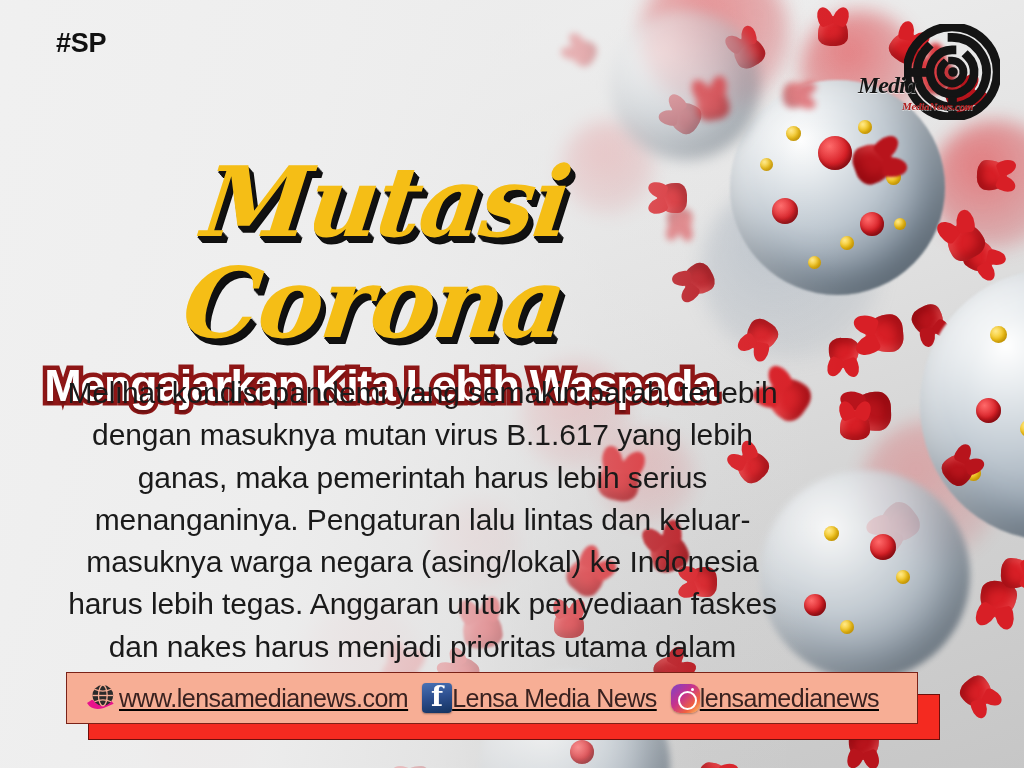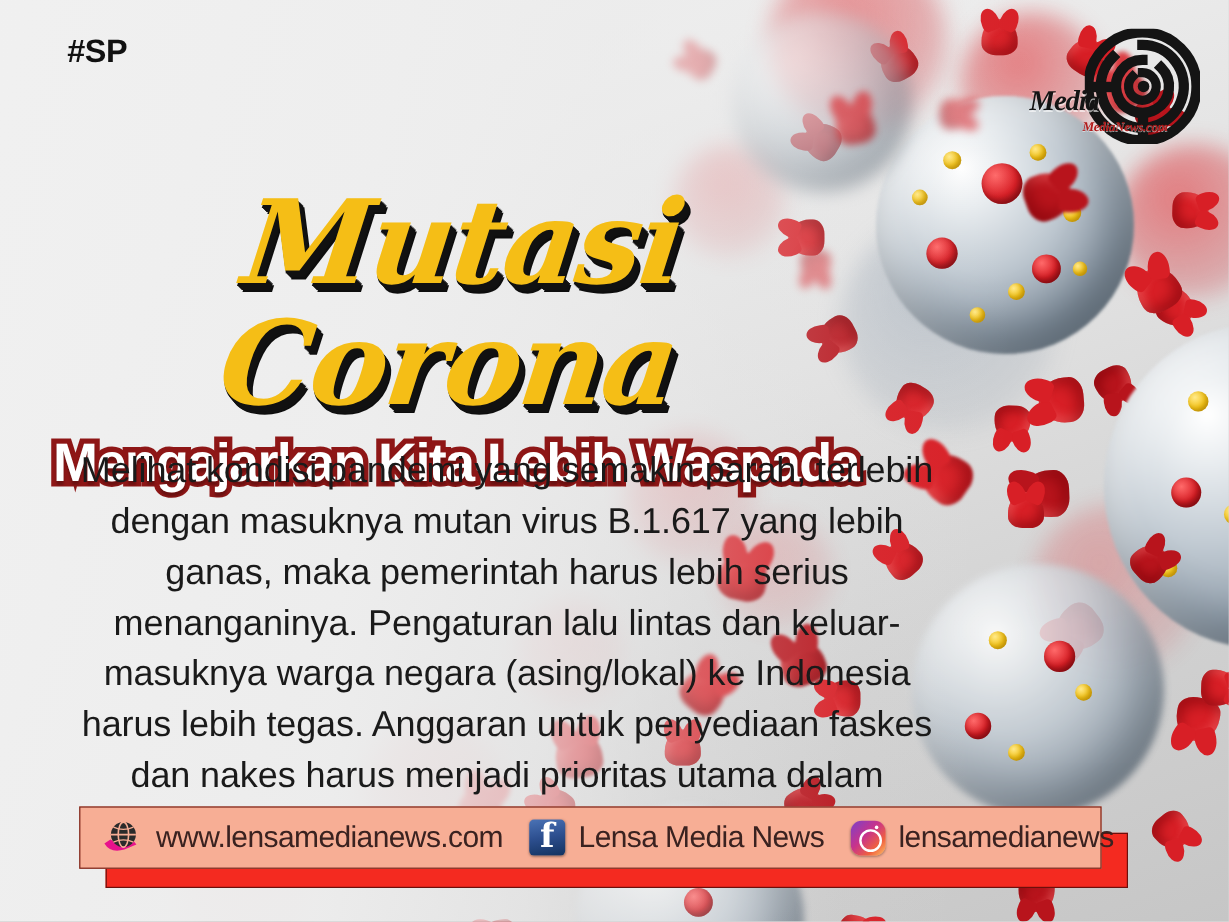--- a/index.html
+++ b/index.html
@@ -171,21 +171,21 @@
     background:#F42A20;
     border:1px solid #6d0f0b;
   }
   #footer-panel {
     position:absolute; left:0; top:0;
     width:852px; height:52px;
     background:#F7AE95;
     border:1px solid #7a2218;
     display:flex; align-items:center;
     padding-left:18px;
-    gap:11px;
+    text-decoration:underline;
   }
   .f-label {
     font-size:25px; color:#3a2220; letter-spacing:-.5px;
     white-space:nowrap;
   }
   .f-gap { width:14px; }
 
   
   .globe-icon { width:34px; height:30px; position:relative; flex:0 0 auto; }
   

